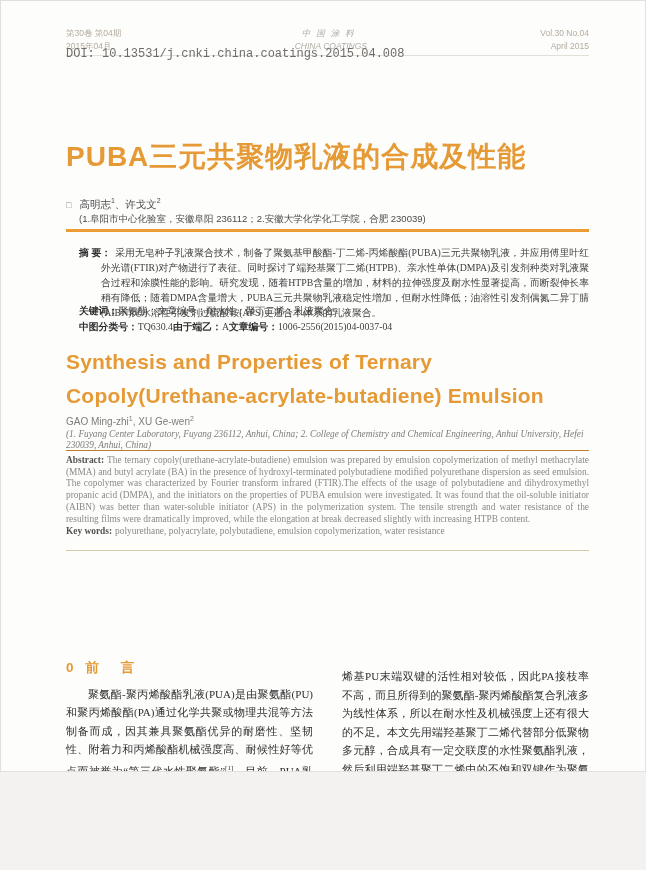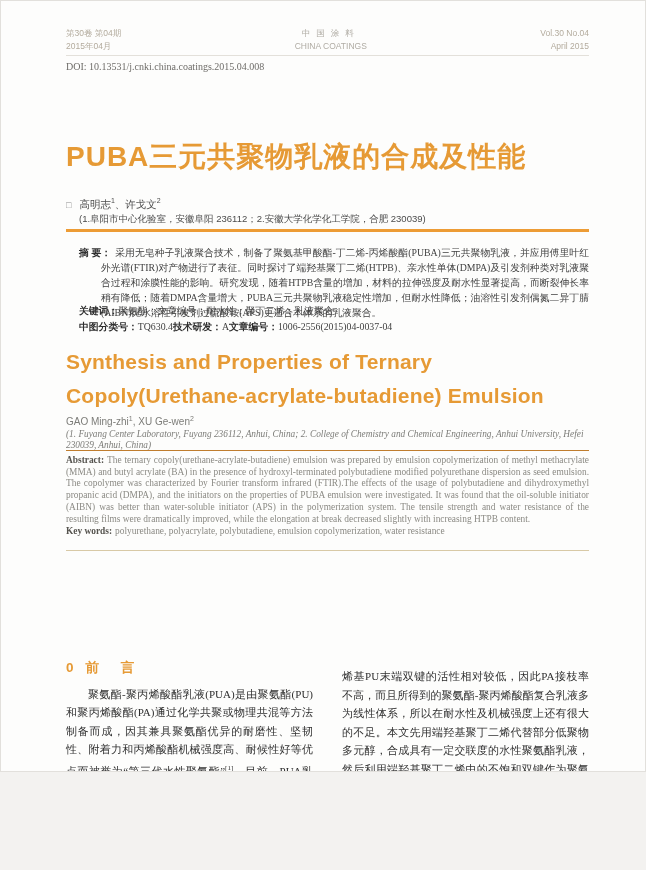--- a/index.html
+++ b/index.html
@@ -5,25 +5,25 @@
   html,body{margin:0;padding:0;background:#f3f2f0;}
   .page{position:relative;width:646px;height:772px;background:#fdfdfc;margin:0 auto;
         border:1px solid #e2e0dc;box-sizing:border-box;overflow:hidden;
         font-family:"Liberation Sans",sans-serif;color:#3a3a3a;}
   .abs{position:absolute;left:65px;right:56px;}
 
   
   .header{top:26px;display:flex;justify-content:space-between;font-size:8.5px;
           line-height:12.5px;color:#b3ab9d;}
   .h-left{text-align:left;}
-  .h-center{text-align:center;color:#b0aca4;}
+  .h-center{text-align:center;color:#b0aca4;font-style:italic;}
   .h-center .jcn{letter-spacing:6px;}
   .h-right{text-align:right;}
   .header-rule{top:54px;border-top:1px solid #e3e0da;}
-  .doi{top:60px;font-size:10px;color:#6e6c68;font-family:Liberation Serif, serif;}
+  .doi{top:46px;font-size:12px;color:#6e6c68;font-family:Liberation Mono, monospace;}
 
   
   .title-cn{top:137px;margin:0;font-size:28px;font-weight:bold;color:#e69a35;
             letter-spacing:1px;font-family:"Liberation Sans",sans-serif;white-space:nowrap;}
   .authors-cn{top:196px;font-size:10.5px;color:#4b4b4b;}
   .authors-cn .marker{color:#8d8d8d;font-size:9px;margin-right:8px;}
   .authors-cn sup{font-size:7px;}
   .affil-cn{top:212px;padding-left:13px;font-size:9.5px;color:#4b4b4b;}
   .rule-thick{top:228px;height:3px;background:#ed9c35;}
 
@@ -104,21 +104,21 @@
     <span class="abs-label">摘 要：</span><span>采用无皂种子乳液聚合技术，制备了聚氨基甲酸酯-丁二烯-丙烯酸酯(PUBA)三元共聚物乳液，并应用傅里叶红外光谱(FTIR)对产物进行了表征。同时探讨了端羟基聚丁二烯(HTPB)、亲水性单体(DMPA)及引发剂种类对乳液聚合过程和涂膜性能的影响。研究发现，随着HTPB含量的增加，材料的拉伸强度及耐水性显著提高，而断裂伸长率稍有降低；随着DMPA含量增大，PUBA三元共聚物乳液稳定性增加，但耐水性降低；油溶性引发剂偶氮二异丁腈(AIBN)比水溶性引发剂过硫酸铵(APS)更适合本体系的乳液聚合。</span>
   </div>
   <div class="abs keywords-cn">
     <span class="b">关键词：</span><span>聚氨酯；文章编号；耐水性；聚丁二烯；乳液聚合</span>
   </div>
   <div class="abs meta-row">
     <div>
       <span class="b">中图分类号：</span><span>TQ630.4</span>
     </div>
     <div>
-      <span class="b">技术研发：</span><span>A</span>
+      <span class="b">由于端乙：</span><span>A</span>
     </div>
     <div>
       <span class="b">文章编号：</span><span>1006-2556(2015)04-0037-04</span>
     </div>
   </div>
 
   <h2 class="abs title-en">Synthesis and Properties of Ternary Copoly(Urethane-acrylate-butadiene) Emulsion</h2>
   <div class="abs authors-en">
     <span>GAO Ming-zhi</span><sup>1</sup><span>, </span><span>XU Ge-wen</span><sup>2</sup>
   </div>

